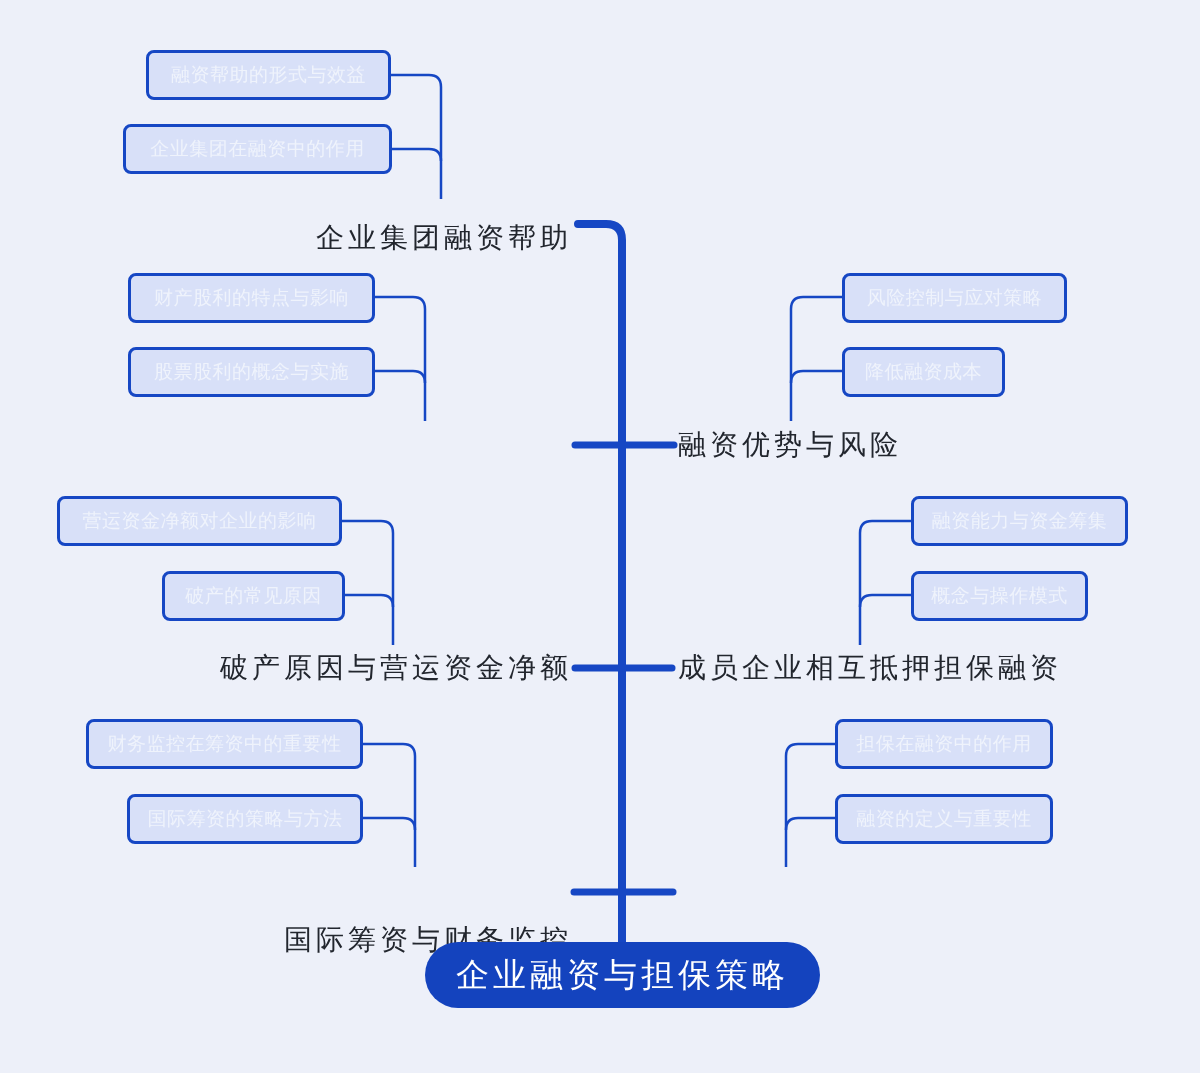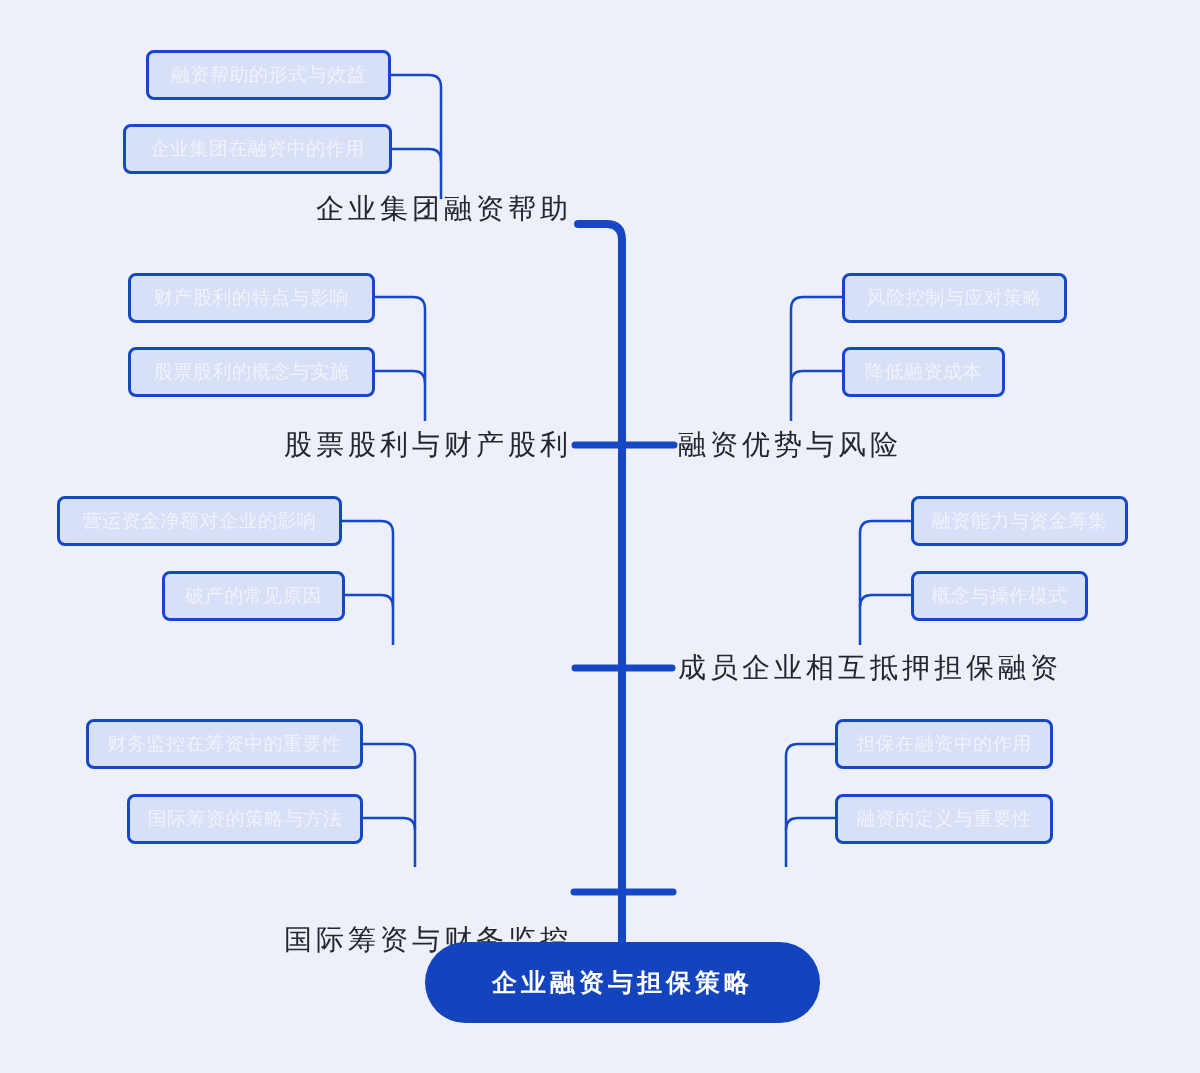--- a/index.html
+++ b/index.html
@@ -16,22 +16,22 @@
     font-size:19px;letter-spacing:.5px;display:flex;align-items:center;justify-content:center;
     white-space:nowrap;
   }
   .branch{
     position:absolute;height:44px;line-height:44px;color:var(--branch-text);
     font-size:28px;letter-spacing:4px;white-space:nowrap;text-align:center;
   }
   .branch.left{text-align:right;right:628px;}
   .branch.right{left:678px;}
   .root{
-    position:absolute;left:425px;top:942px;width:395px;height:81px;border-radius:41px;
-    background:var(--root-fill);color:var(--root-text);font-weight:bold;font-size:25px;
+    position:absolute;left:425px;top:942px;width:395px;height:66px;border-radius:41px;
+    background:var(--root-fill);color:var(--root-text);font-weight:normal;font-size:33px;
     letter-spacing:4px;display:flex;align-items:center;justify-content:center;white-space:nowrap;
   }
 </style>
 </head>
 <body>
 
 <div class="canvas">
 
   <svg class="links" width="1200" height="1073" viewBox="0 0 1200 1073" fill="none">
 
@@ -56,23 +56,23 @@
     <path d="M 842 297 H 803 Q 791 297 791 309 V 421" style="stroke:var(--line)" stroke-width="2.5"></path>
     <path d="M 842 371 H 803 Q 791 371 791 383" style="stroke:var(--line)" stroke-width="2.5"></path>
 
     <path d="M 911 521 H 872 Q 860 521 860 533 V 645" style="stroke:var(--line)" stroke-width="2.5"></path>
     <path d="M 911 595 H 872 Q 860 595 860 607" style="stroke:var(--line)" stroke-width="2.5"></path>
 
     <path d="M 835 744 H 798 Q 786 744 786 756 V 867" style="stroke:var(--line)" stroke-width="2.5"></path>
     <path d="M 835 818 H 798 Q 786 818 786 830" style="stroke:var(--line)" stroke-width="2.5"></path>
   </svg>
 
-  <div class="branch left" style="top:187px">企业集团融资帮助</div>
-  <div class="branch left" style="top:423px">股票股利与财产股利</div>
+  <div class="branch left" style="top:216px">企业集团融资帮助</div>
   <div class="branch right" style="top:423px">融资优势与风险</div>
+  <div class="branch left" style="top:646px">破产原因与营运资金净额</div>
   <div class="branch right" style="top:646px">成员企业相互抵押担保融资</div>
   <div class="branch left" style="top:918px">国际筹资与财务监控</div>
 
   <div class="leaf" style="left:146px;top:50px;width:245px">融资帮助的形式与效益</div>
   <div class="leaf" style="left:123px;top:124px;width:269px">企业集团在融资中的作用</div>
 
   <div class="leaf" style="left:128px;top:273px;width:247px">财产股利的特点与影响</div>
   <div class="leaf" style="left:128px;top:347px;width:247px">股票股利的概念与实施</div>
 
   <div class="leaf" style="left:842px;top:273px;width:225px">风险控制与应对策略</div>

